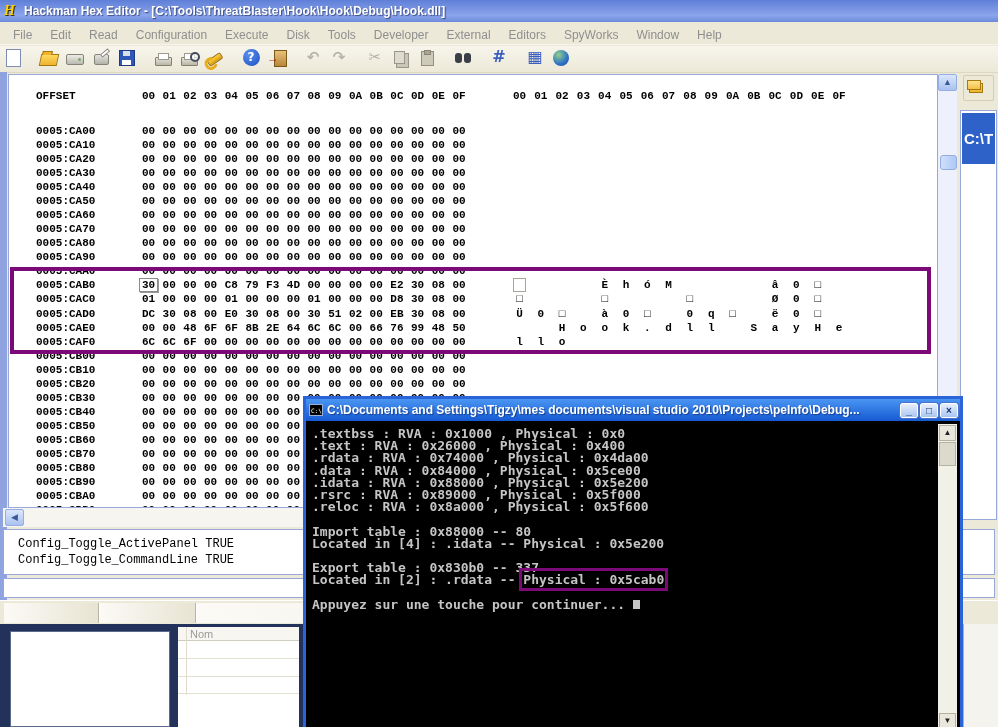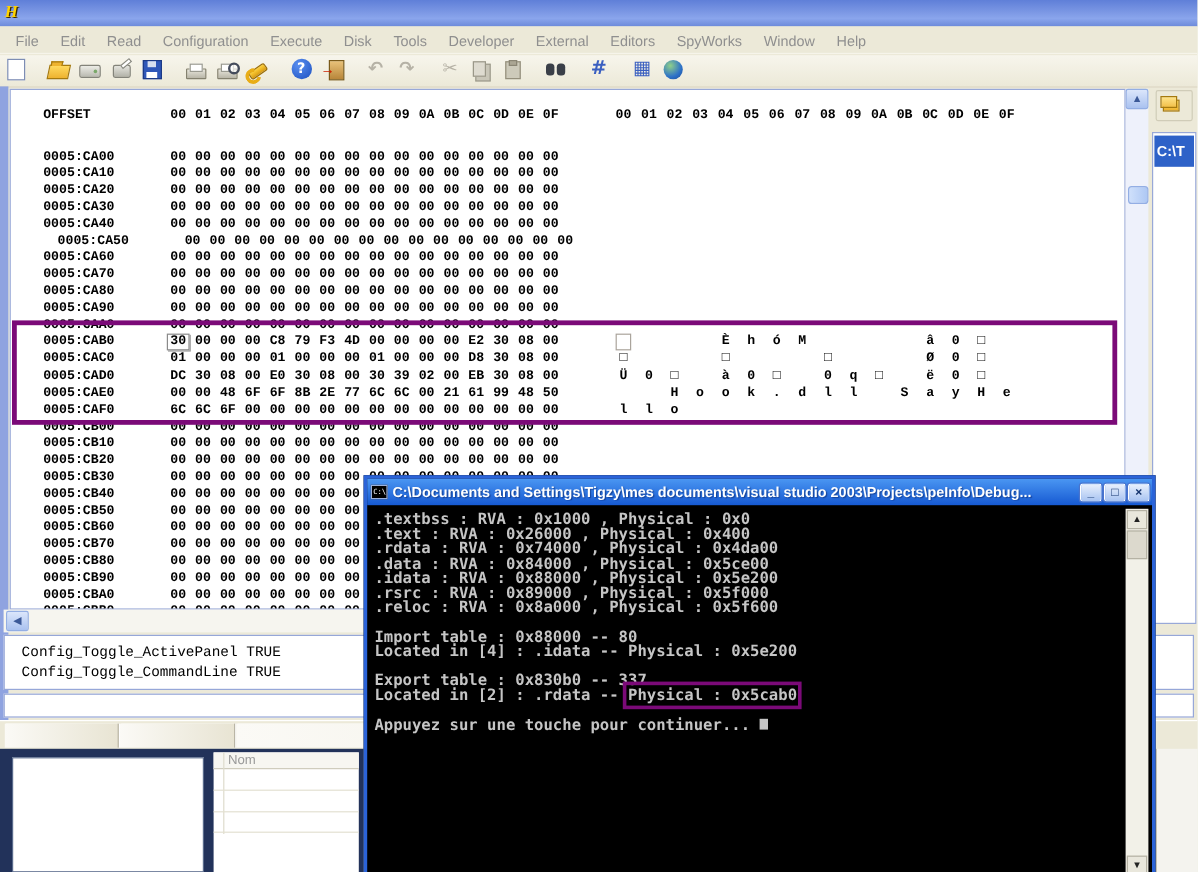--- a/index.html
+++ b/index.html
@@ -101,22 +101,22 @@
   #hex-vscroll .down{position:absolute;left:0;bottom:0;width:19px;height:17px;line-height:15px;}
   #hex-hscroll{left:3px;top:508px;width:935px;height:19px;background:#f6f5ef;}
   #hex-hscroll .left{position:absolute;left:2px;top:1px;width:19px;height:17px;line-height:15px;}
 
   
   #side-btn{left:963px;top:75px;width:29px;height:24px;background:#ece9d8;border:1px solid #d0ccb8;border-radius:2px;}
   .files-icon{position:absolute;left:5px;top:7px;width:12px;height:8px;background:linear-gradient(#ffd95e,#eeb32f);border:1px solid #a5790e;}
   .files-icon::before{content:"";position:absolute;left:-3px;top:-4px;width:12px;height:8px;
     background:linear-gradient(#ffe489,#f2c04a);border:1px solid #a5790e;}
   #side-panel{left:960px;top:110px;width:37px;height:410px;background:#fff;border:1px solid #98a8d8;box-sizing:border-box;}
-  #side-sel{margin:2px 1px;background:#2e62c8;color:#fff;font-size:12px;font-weight:bold;
-    padding:6px 2px;white-space:nowrap;overflow:hidden;}
+  #side-sel{margin:2px 1px;background:#2e62c8;color:#fff;font-size:15px;font-weight:bold;
+    padding:17px 2px;white-space:nowrap;overflow:hidden;}
 
   
   #config-panel{left:3px;top:529px;width:992px;height:46px;background:#fff;border:1px solid #96a7d8;
     box-sizing:border-box;font-family:"Liberation Mono",monospace;font-size:12px;color:#000;
     padding:6px 0 0 14px;line-height:16px;}
   #empty-strip{left:3px;top:578px;width:992px;height:20px;background:#fff;border:1px solid #96a7d8;box-sizing:border-box;}
   #statusbar{left:0;top:600px;width:998px;height:24px;background:#ece9d8;border-top:1px solid #fff;box-sizing:border-box;}
   .seg{position:absolute;top:2px;height:20px;background:linear-gradient(90deg,#fbfaf6,#e8e4d3);
     border-right:1px solid #b9b5a5;box-shadow:1px 0 0 #fff;}
 
@@ -153,20 +153,21 @@
   #con-scroll{position:absolute;right:0;top:0;width:19px;bottom:0;background:#f2f1e8;}
   .con-sb-btn{position:absolute;left:1px;width:17px;height:16px;background:#e9e7dc;border:1px solid #b5b2a4;
     box-sizing:border-box;color:#222;font-size:8px;line-height:14px;text-align:center;}
   #con-thumb{position:absolute;left:1px;top:18px;width:17px;height:24px;background:#dcd9cd;border:1px solid #b5b2a4;box-sizing:border-box;}
 </style>
 </head>
 <body>
 
 <div class="abs" id="titlebar">
   <span id="app-icon">H</span>
+  <span id="title-text">Hackman Hex Editor - [C:\Tools\ThreatBlaster\Hook\Hook\Debug\Hook.dll]</span>
 </div>
 
 <div class="abs" id="menubar"><span class="menu-item">File</span><span class="menu-item">Edit</span><span class="menu-item">Read</span><span class="menu-item">Configuration</span><span class="menu-item">Execute</span><span class="menu-item">Disk</span><span class="menu-item">Tools</span><span class="menu-item">Developer</span><span class="menu-item">External</span><span class="menu-item">Editors</span><span class="menu-item">SpyWorks</span><span class="menu-item">Window</span><span class="menu-item">Help</span></div>
 
 <div class="abs" id="toolbar"><span class="tbtn"><span class="shape i-new-file-icon"></span></span><span class="tbtn gap"><span class="shape i-open-folder-icon"></span></span><span class="tbtn"><span class="shape i-open-drive-icon"></span></span><span class="tbtn"><span class="shape i-open-device-icon"></span></span><span class="tbtn"><span class="shape i-save-icon"></span></span><span class="tbtn gap"><span class="shape i-print-icon"></span></span><span class="tbtn"><span class="shape i-print-preview-icon"></span></span><span class="tbtn"><span class="shape i-options-wrench-icon"></span></span><span class="tbtn gap"><span class="glyph i-help-icon">?</span></span><span class="tbtn"><span class="shape i-exit-icon"></span></span><span class="tbtn gap"><span class="glyph i-undo-icon">↶</span></span><span class="tbtn"><span class="glyph i-redo-icon">↷</span></span><span class="tbtn gap"><span class="glyph i-cut-icon">✂</span></span><span class="tbtn"><span class="shape i-copy-icon"></span></span><span class="tbtn"><span class="shape i-paste-icon"></span></span><span class="tbtn gap"><span class="shape i-find-icon"></span></span><span class="tbtn gap"><span class="glyph i-grid-icon">#</span></span><span class="tbtn gap"><span class="glyph i-calculator-icon">▦</span></span><span class="tbtn"><span class="shape i-globe-icon"></span></span></div>
 
 <div class="abs" id="left-strip"></div>
 
 <div class="abs" id="hex-panel">
   <span class="offset" style="top:15px">OFFSET</span>
@@ -375,21 +376,21 @@
         <span class="acell" style="left: 734.3px;"> </span>
         <span class="bcell" style="left: 377.4px;">00</span>
         <span class="acell" style="left: 755.6px;"> </span>
         <span class="bcell" style="left: 398.1px;">00</span>
         <span class="acell" style="left: 776.9px;"> </span>
         <span class="bcell" style="left: 418.8px;">00</span>
         <span class="acell" style="left: 798.2px;"> </span>
         <span class="bcell" style="left: 439.5px;">00</span>
         <span class="acell" style="left: 819.5px;"> </span>
       </div>
-      <div class="hrow" style="top: 120.2px; margin-left: 12px;">
+      <div class="hrow" style="top: 120.2px;">
         <span class="offset">0005:CA50</span>
         <span class="bcell" style="left: 129px;">00</span>
         <span class="acell" style="left: 500px;"> </span>
         <span class="bcell" style="left: 149.7px;">00</span>
         <span class="acell" style="left: 521.3px;"> </span>
         <span class="bcell" style="left: 170.4px;">00</span>
         <span class="acell" style="left: 542.6px;"> </span>
         <span class="bcell" style="left: 191.1px;">00</span>
         <span class="acell" style="left: 563.9px;"> </span>
         <span class="bcell" style="left: 211.8px;">00</span>
@@ -675,21 +676,21 @@
         <span class="bcell" style="left: 211.8px;">E0</span>
         <span class="acell" style="left: 585.2px;">à</span>
         <span class="bcell" style="left: 232.5px;">30</span>
         <span class="acell" style="left: 606.5px;">0</span>
         <span class="bcell" style="left: 253.2px;">08</span>
         <span class="acell" style="left: 627.8px;">□</span>
         <span class="bcell" style="left: 273.9px;">00</span>
         <span class="acell" style="left: 649.1px;"> </span>
         <span class="bcell" style="left: 294.6px;">30</span>
         <span class="acell" style="left: 670.4px;">0</span>
-        <span class="bcell" style="left: 315.3px;">39</span>
+        <span class="bcell" style="left: 315.3px;">51</span>
         <span class="acell" style="left: 691.7px;">q</span>
         <span class="bcell" style="left: 336px;">02</span>
         <span class="acell" style="left: 713px;">□</span>
         <span class="bcell" style="left: 356.7px;">00</span>
         <span class="acell" style="left: 734.3px;"> </span>
         <span class="bcell" style="left: 377.4px;">EB</span>
         <span class="acell" style="left: 755.6px;">ë</span>
         <span class="bcell" style="left: 398.1px;">30</span>
         <span class="acell" style="left: 776.9px;">0</span>
         <span class="bcell" style="left: 418.8px;">08</span>
@@ -706,31 +707,31 @@
         <span class="bcell" style="left: 170.4px;">48</span>
         <span class="acell" style="left: 542.6px;">H</span>
         <span class="bcell" style="left: 191.1px;">6F</span>
         <span class="acell" style="left: 563.9px;">o</span>
         <span class="bcell" style="left: 211.8px;">6F</span>
         <span class="acell" style="left: 585.2px;">o</span>
         <span class="bcell" style="left: 232.5px;">8B</span>
         <span class="acell" style="left: 606.5px;">k</span>
         <span class="bcell" style="left: 253.2px;">2E</span>
         <span class="acell" style="left: 627.8px;">.</span>
-        <span class="bcell" style="left: 273.9px;">77</span>
+        <span class="bcell" style="left: 273.9px;">64</span>
         <span class="acell" style="left: 649.1px;">d</span>
         <span class="bcell" style="left: 294.6px;">6C</span>
         <span class="acell" style="left: 670.4px;">l</span>
         <span class="bcell" style="left: 315.3px;">6C</span>
         <span class="acell" style="left: 691.7px;">l</span>
         <span class="bcell" style="left: 336px;">00</span>
         <span class="acell" style="left: 713px;"> </span>
-        <span class="bcell" style="left: 356.7px;">21</span>
+        <span class="bcell" style="left: 356.7px;">66</span>
         <span class="acell" style="left: 734.3px;">S</span>
-        <span class="bcell" style="left: 377.4px;">61</span>
+        <span class="bcell" style="left: 377.4px;">76</span>
         <span class="acell" style="left: 755.6px;">a</span>
         <span class="bcell" style="left: 398.1px;">99</span>
         <span class="acell" style="left: 776.9px;">y</span>
         <span class="bcell" style="left: 418.8px;">48</span>
         <span class="acell" style="left: 798.2px;">H</span>
         <span class="bcell" style="left: 439.5px;">50</span>
         <span class="acell" style="left: 819.5px;">e</span>
       </div>
       <div class="hrow" style="top: 260.6px;">
         <span class="offset">0005:CAF0</span>
@@ -1230,21 +1231,21 @@
   <div class="nom-vline"></div>
   <div class="nom-row" style="top:31px"></div>
   <div class="nom-row" style="top:49px"></div>
   <div class="nom-row" style="top:66px"></div>
 </div>
 <div class="abs" id="right-pale"></div>
 
 <div class="abs" id="console">
   <div id="con-title">
     <span id="cmd-icon">C:\</span>
-    <span id="con-title-text">C:\Documents and Settings\Tigzy\mes documents\visual studio 2003\Projects\peInfo\Debug...</span>
+    <span id="con-title-text">C:\Documents and Settings\Tigzy\mes documents\visual studio 2010\Projects\peInfo\Debug...</span>
     <span id="con-buttons" style="display: flex;">
         <span class="con-btn">_</span>
         <span class="con-btn">□</span>
         <span class="con-btn">×</span>
       </span>
   </div>
   <div id="con-body">
     <div id="con-text"><div class="cline">.textbss : RVA : 0x1000 , Physical : 0x0</div><div class="cline">.text : RVA : 0x26000 , Physical : 0x400</div><div class="cline">.rdata : RVA : 0x74000 , Physical : 0x4da00</div><div class="cline">.data : RVA : 0x84000 , Physical : 0x5ce00</div><div class="cline">.idata : RVA : 0x88000 , Physical : 0x5e200</div><div class="cline">.rsrc : RVA : 0x89000 , Physical : 0x5f000</div><div class="cline">.reloc : RVA : 0x8a000 , Physical : 0x5f600</div><div class="cline">&nbsp;</div><div class="cline">Import table : 0x88000 -- 80</div><div class="cline">Located in [4] : .idata -- Physical : 0x5e200</div><div class="cline">&nbsp;</div><div class="cline">Export table : 0x830b0 -- 337</div><div class="cline"><span>Located in [2] : .rdata -- </span><span class="boxed">Physical : 0x5cab0</span></div><div class="cline">&nbsp;</div><div class="cline"><span>Appuyez sur une touche pour continuer... </span><span class="cursor-block"></span></div></div>
     <div id="con-scroll">
       <div class="con-sb-btn" style="top:1px">▲</div>

